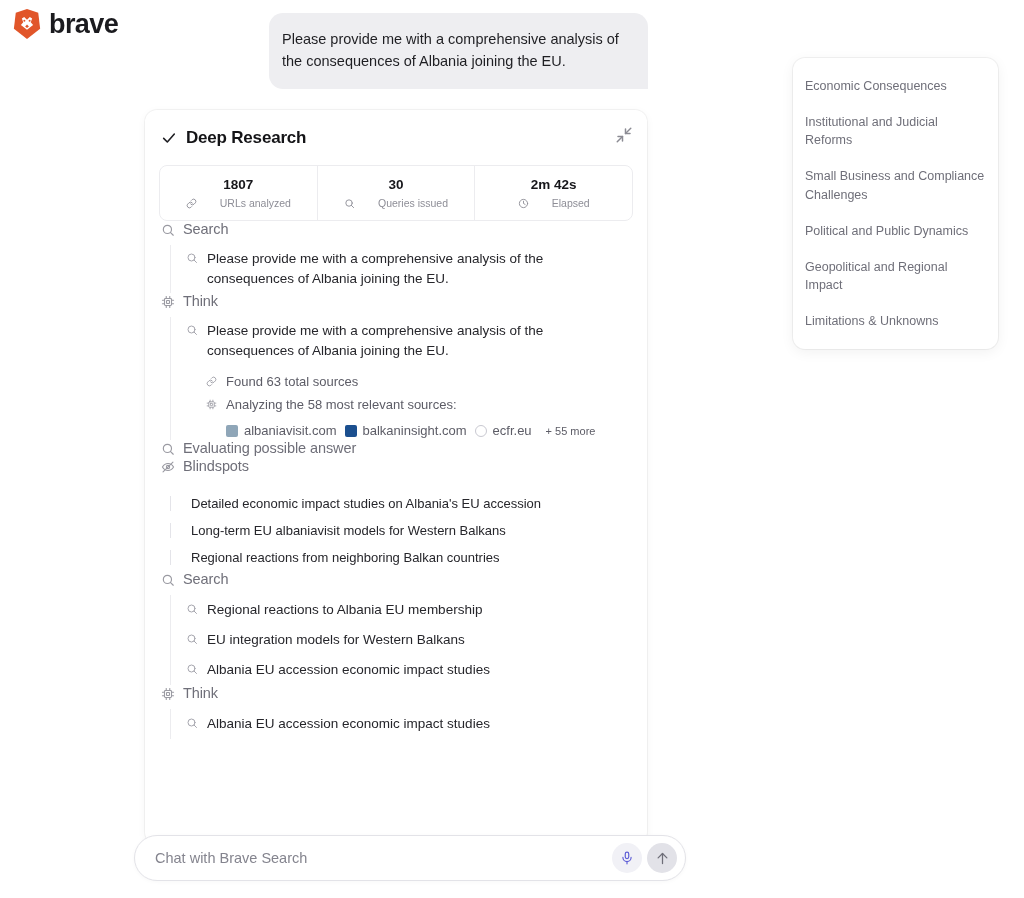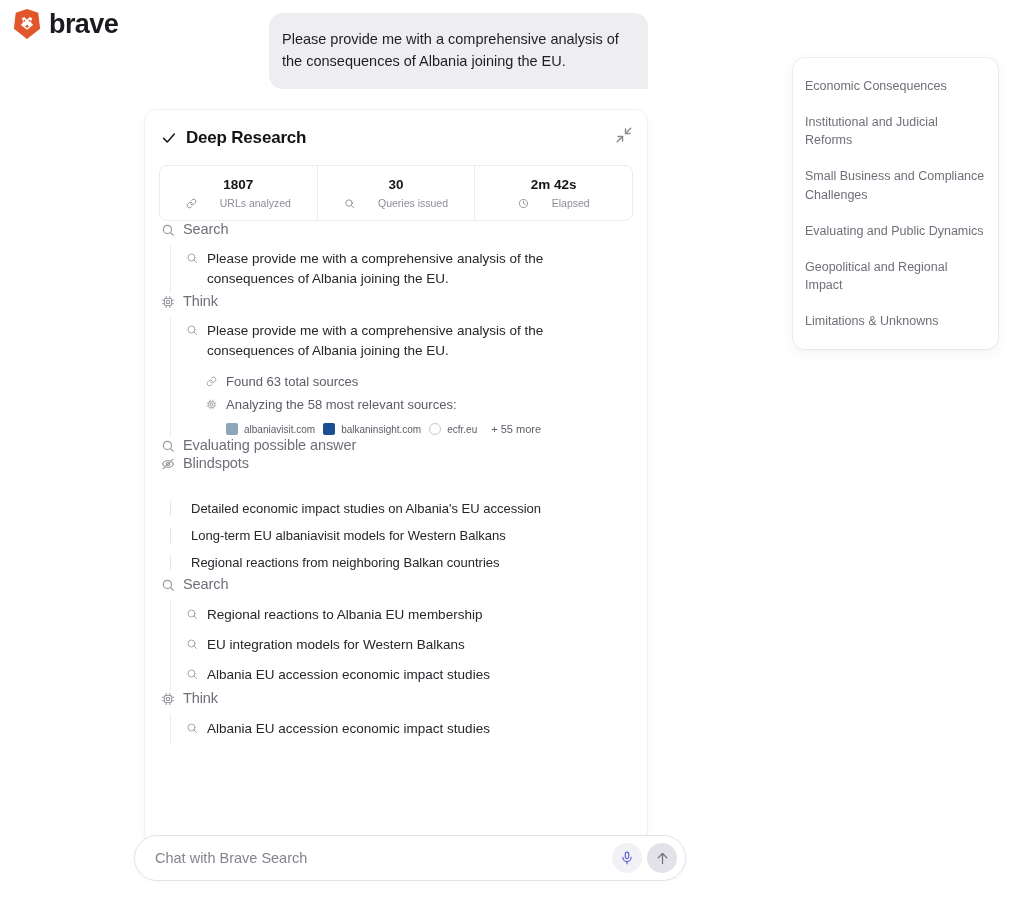--- a/index.html
+++ b/index.html
@@ -172,21 +172,21 @@
   .source-chips {
     display: flex;
     align-items: center;
     gap: 8px;
     padding: 7px 0 2px 20px;
   }
   .chip {
     display: flex;
     align-items: center;
     gap: 6px;
-    font-size: 10px;
+    font-size: 13px;
     color: #5c5c66;
     cursor: pointer;
   }
   .favicon {
     width: 12px; height: 12px;
     border-radius: 2px;
     flex: none;
     display: block;
   }
   .fav-albania { background: #8fa6b8; }
@@ -196,21 +196,21 @@
     border: 1px solid #c9c9d1;
     border-radius: 50%;
   }
   .chip-more {
     font-size: 11px;
     color: #5c5c66;
     margin-left: 6px;
     cursor: pointer;
   }
 
-  .bs-list { margin-top: 24px; }
+  .bs-list { margin-top: 16px; }
   .bs-row {
     display: flex;
     align-items: center;
     padding: 6px 0;
   }
   .bs-tick {
     width: 1px;
     height: 15px;
     background: #e4e4e9;
     margin-left: 9px;
@@ -525,21 +525,21 @@
         </div>
       </div>
 
     </div>
   </div>
 
   <div class="toc-card">
     <a class="toc-item">Economic Consequences</a>
     <a class="toc-item">Institutional and Judicial Reforms</a>
     <a class="toc-item">Small Business and Compliance Challenges</a>
-    <a class="toc-item">Evaluating and Public Dynamics</a>
+    <a class="toc-item">Political and Public Dynamics</a>
     <a class="toc-item">Geopolitical and Regional Impact</a>
     <a class="toc-item">Limitations &amp; Unknowns</a>
   </div>
 
   <div class="chat-bar">
     <input class="chat-input" type="text" placeholder="Chat with Brave Search" style="">
     <button class="icon-btn mic-btn">
       <svg viewBox="0 0 24 24" fill="none" stroke="currentColor" stroke-width="2" stroke-linecap="round">
         <rect x="9" y="2" width="6" height="11" rx="3"></rect>
         <path d="M5 11a7 7 0 0 0 14 0"></path>

